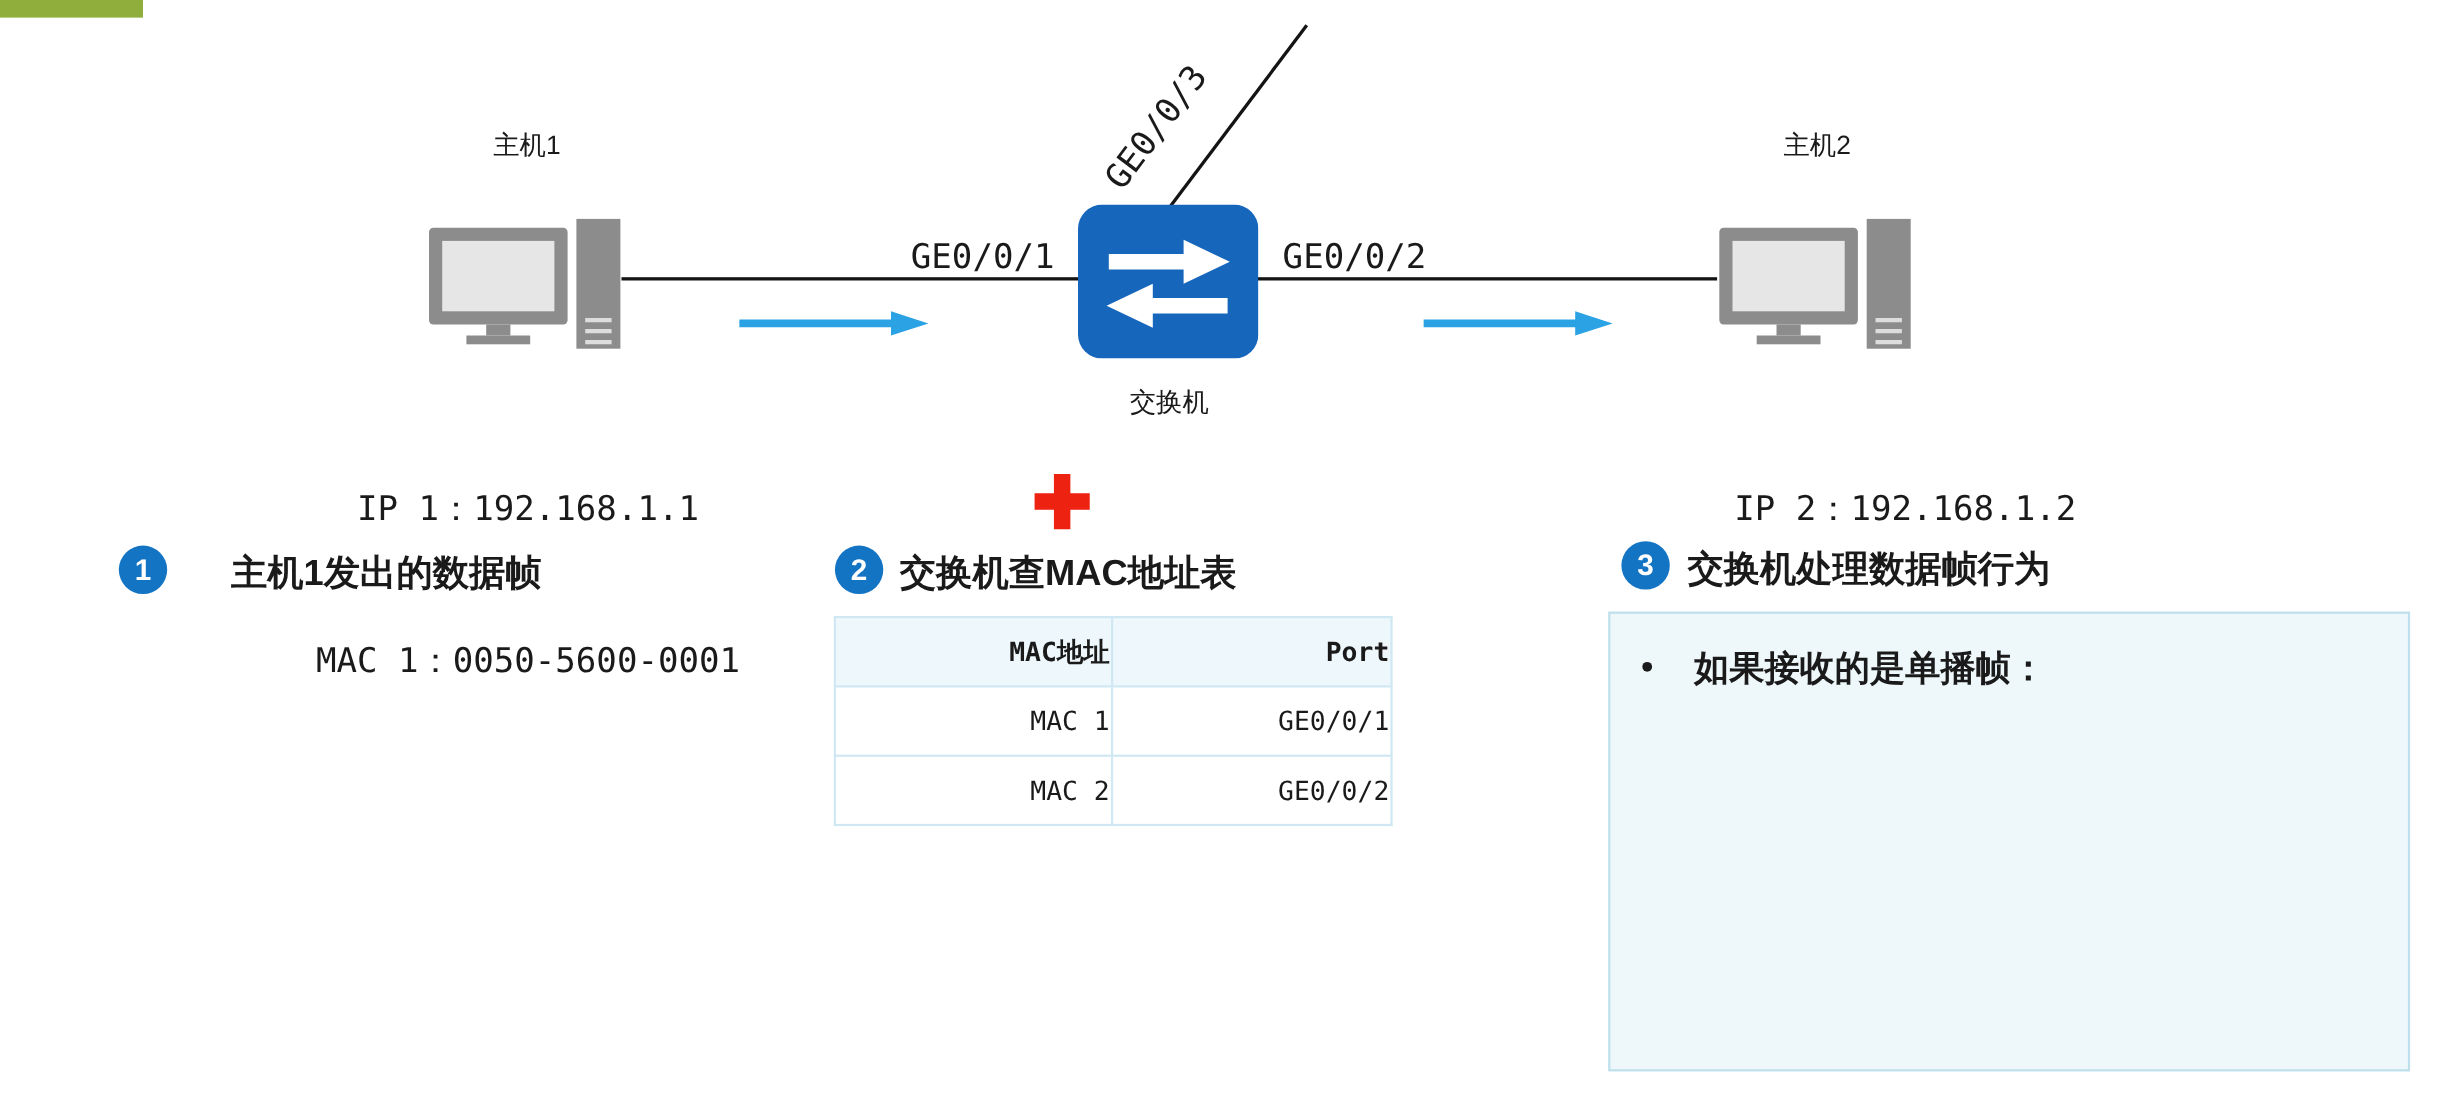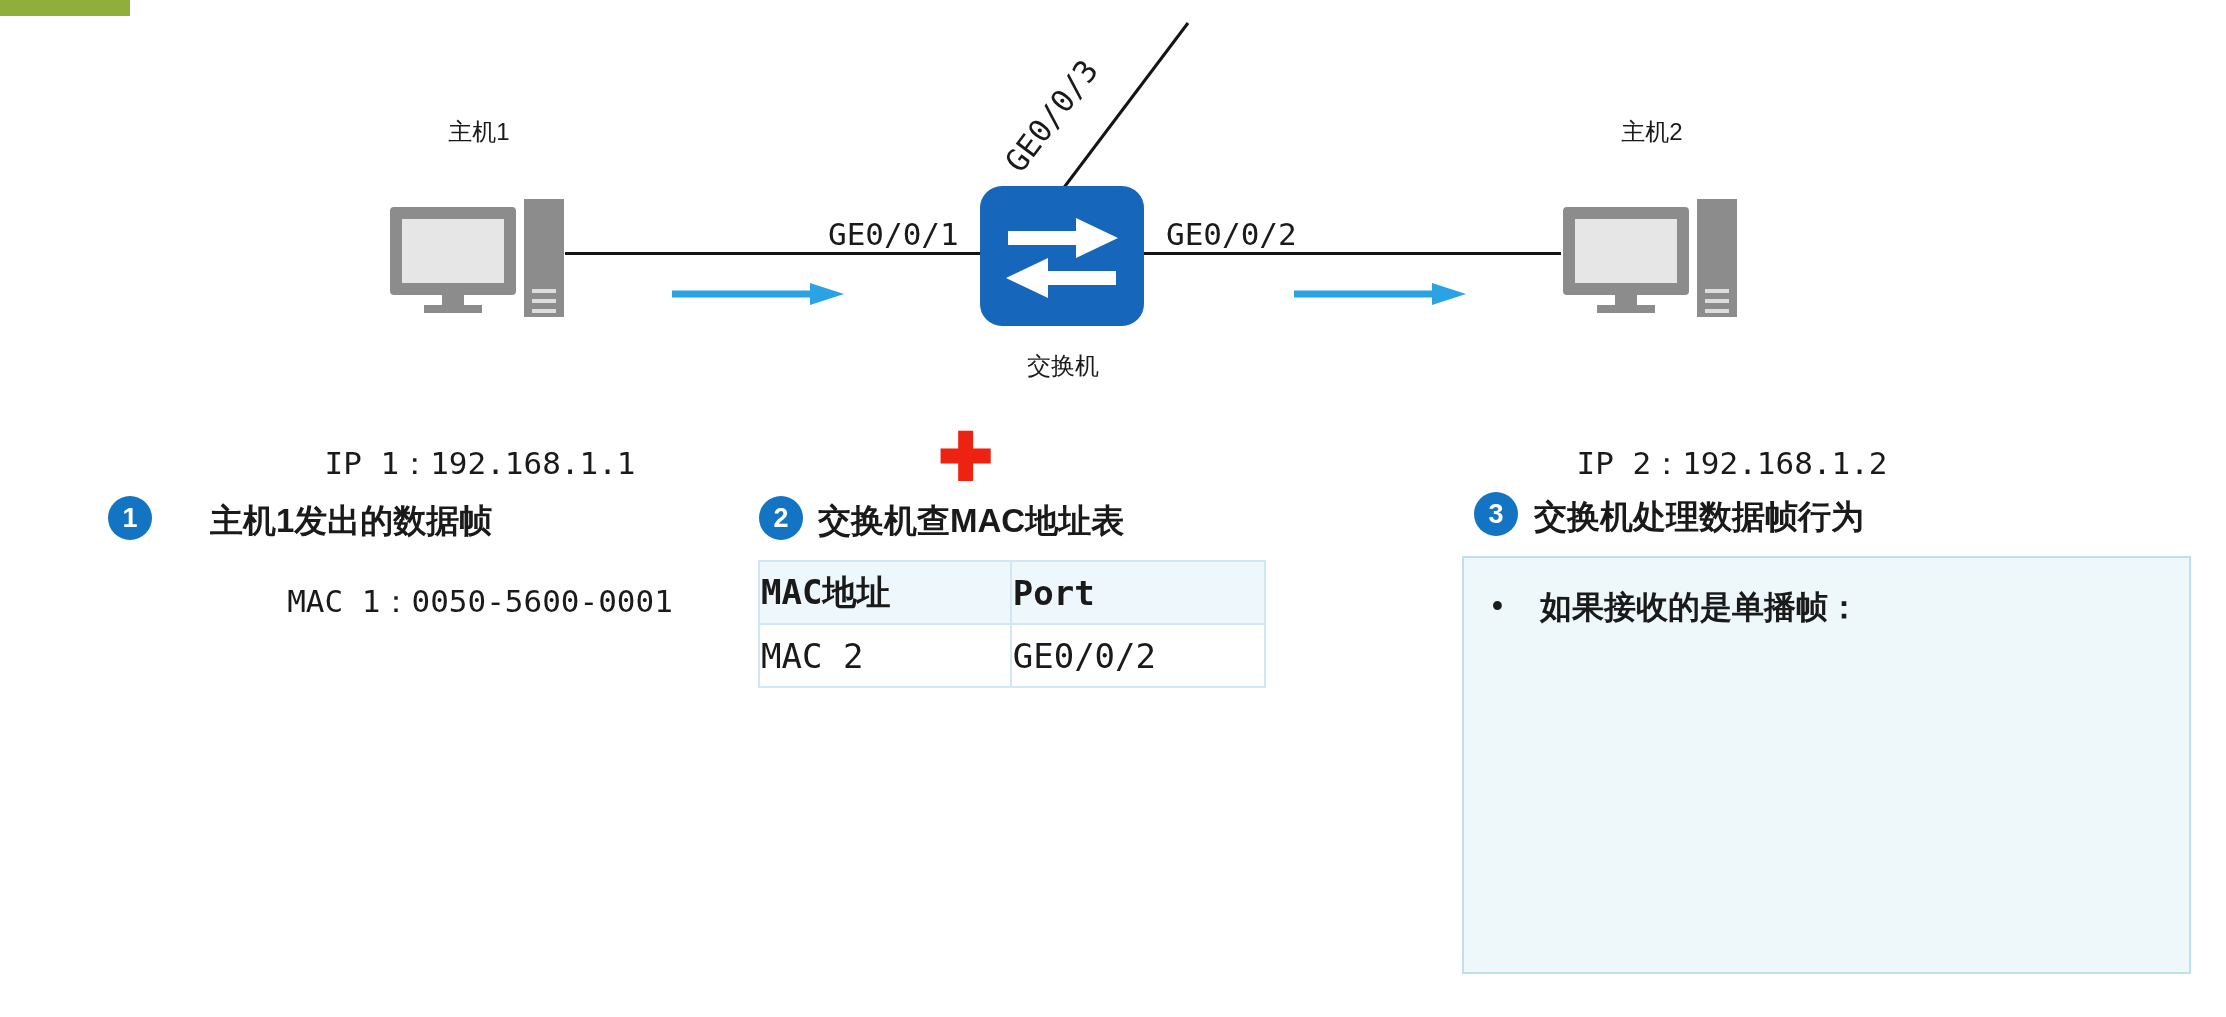--- a/index.html
+++ b/index.html
@@ -62,22 +62,22 @@
   }
   .frame-line { position: absolute; left: 48px; font-size: 31px; white-space: nowrap; }
   .dst-value { color: var(--highlight-red, #e05a3a); }
 
   
   .mac-table {
     position: absolute; left: 758px; top: 560px; width: 508px;
     border-collapse: collapse; background: #ffffff;
   }
   .mac-table th, .mac-table td {
-    border: 2px solid #cfe8f3; text-align: left;
-    height: 59px; font-size: 34px; font-weight: normal;
+    border: 2px solid #cfe8f3; text-align: right;
+    height: 59px; font-size: 24px; font-weight: normal;
   }
   .mac-table th { background: #edf7fc; font-weight: bold; }
   .mac-table col.c1 { width: 253px; }
   .mac-table col.c2 { width: 255px; }
 
   
   .behavior-box {
     left: 1462px; top: 556px; width: 729px; height: 418px;
     background: #eef8fb; border: 2px solid #bee0ec; box-sizing: border-box;
   }
@@ -174,20 +174,24 @@
         <col class="c2">
       </colgroup>
     <thead>
       <tr>
         <th>MAC地址</th>
         <th>Port</th>
       </tr>
     </thead>
     <tbody>
       <tr>
+        <td>MAC 1</td>
+        <td>GE0/0/1</td>
+      </tr>
+      <tr>
         <td>MAC 2</td>
         <td>GE0/0/2</td>
       </tr>
     </tbody>
   </table>
 
   <div class="abs badge" style="left:1474px;top:492px;">3</div>
   <div class="abs sec-title cn" style="left:1534px;top:495px;">交换机处理数据帧行为</div>
   <div class="abs behavior-box">
     <div class="bullet-char">•</div>

